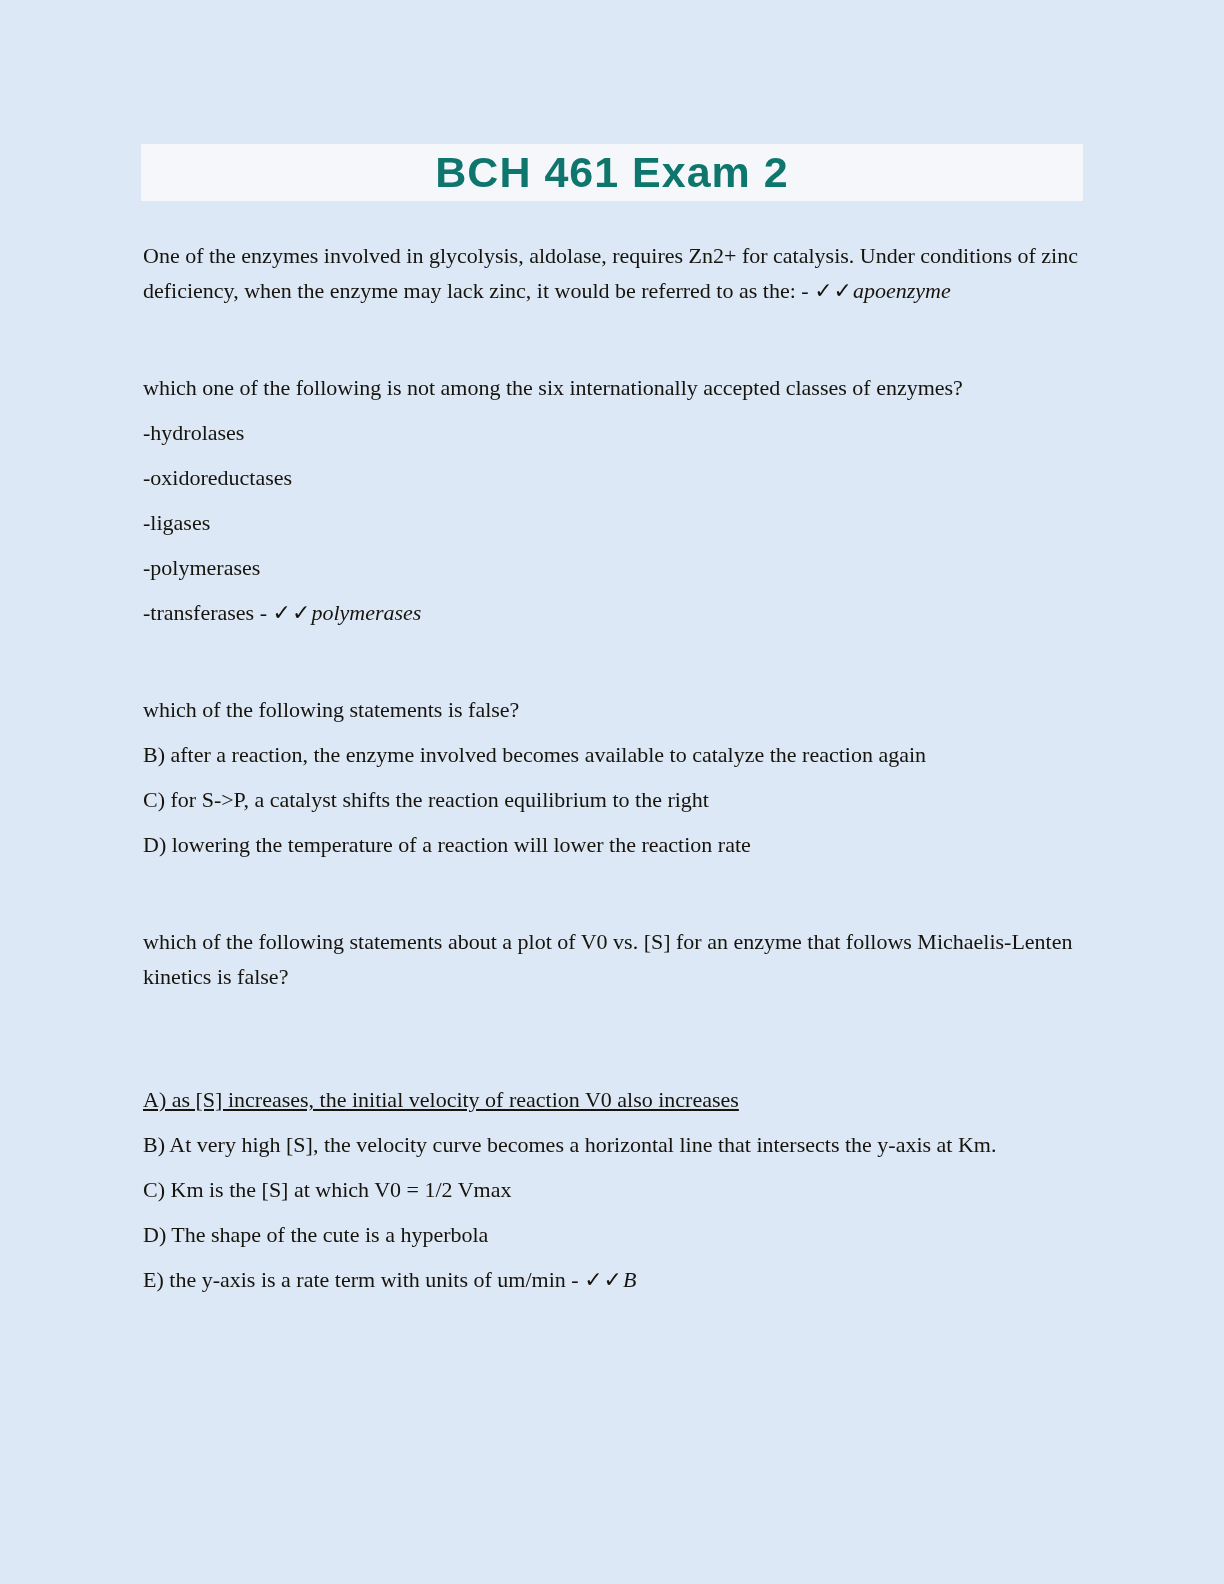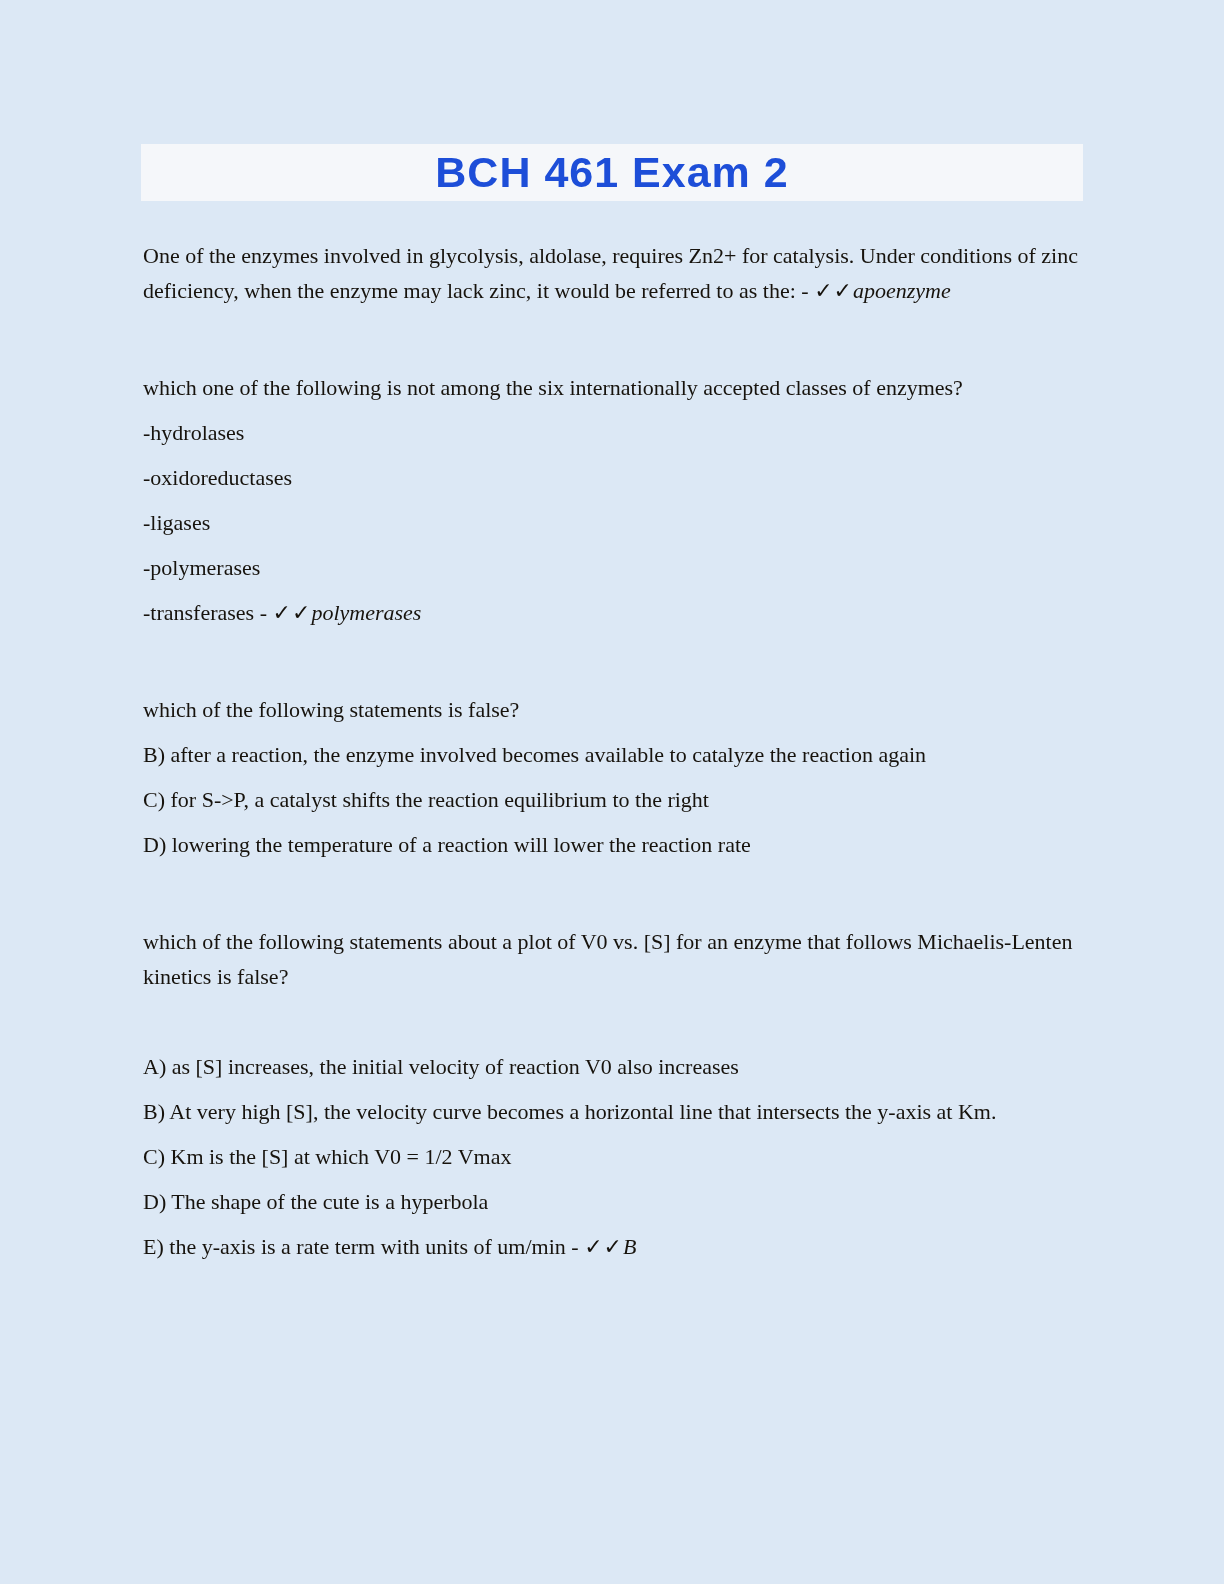--- a/index.html
+++ b/index.html
@@ -26,21 +26,21 @@
     display: flex;
     align-items: center;
     justify-content: center;
   }
   .title {
     margin: 0;
     font-family: "Liberation Sans", sans-serif;
     font-weight: bold;
     font-size: 43px;
     letter-spacing: 1px;
-    color: #1d4ed8;
+    color: #0f766e;
   }
   .content {
     position: absolute;
     top: 200px;
     left: 143px;
     width: 942px;
     padding-top: 38px;
     font-size: 22px;
     line-height: 35px;
   }
@@ -49,21 +49,22 @@
   }
   .q-text {
     margin: 0;
     white-space: pre-wrap;
   }
   .option {
     margin: 10px 0 0 0;
     white-space: pre-wrap;
   }
   .option.extra-gap {
-    margin-top: 55px;
+    margin-top: 88px;
+    text-decoration: underline;
   }
   .answer {
     white-space: pre-wrap;
     font-style: italic;
   }
   .mark {
     font-family: "DejaVu Sans", sans-serif;
     font-weight: bold;
     letter-spacing: 1px;
   }

